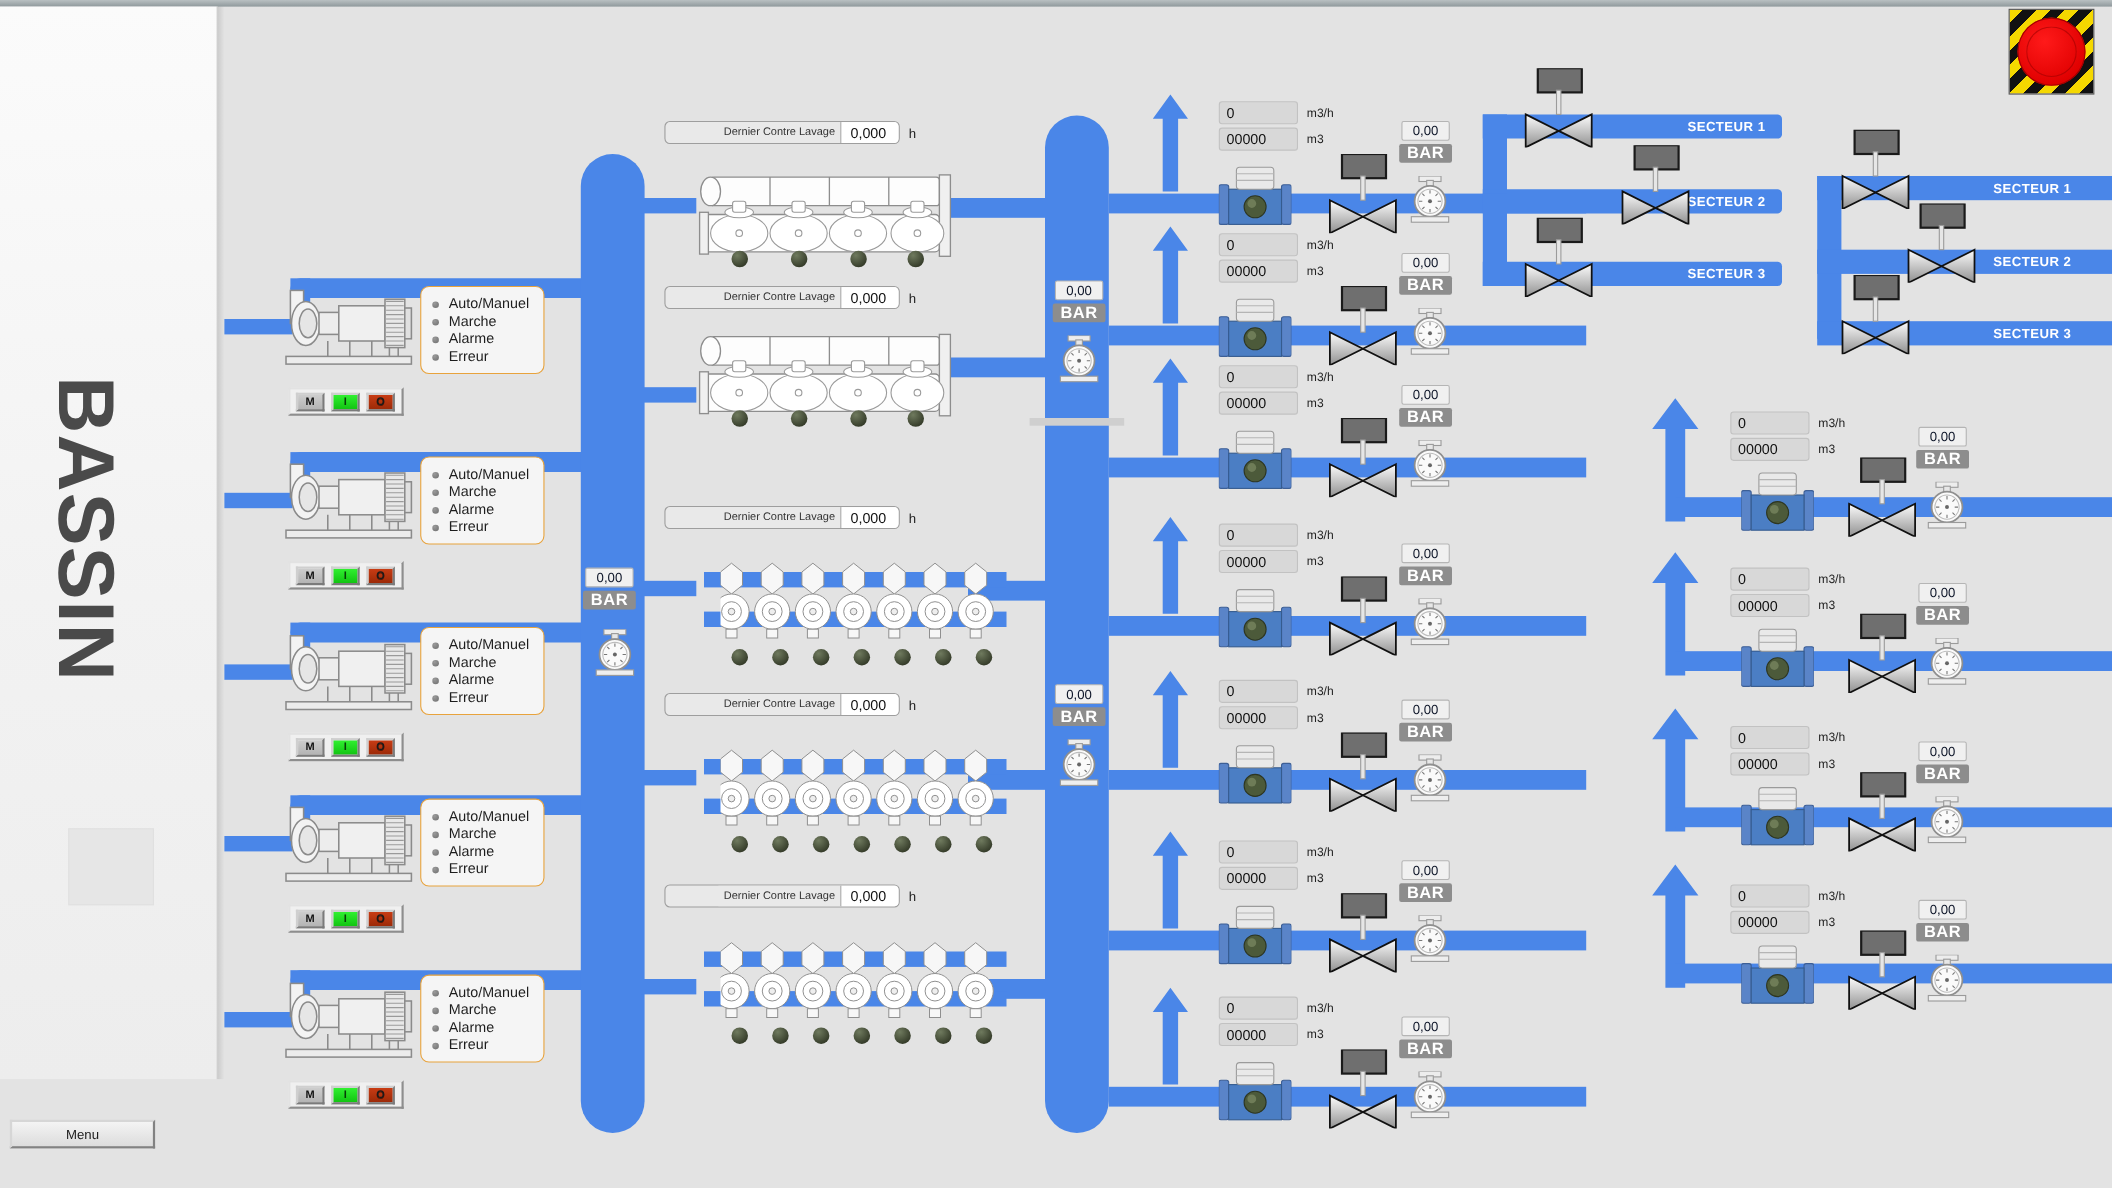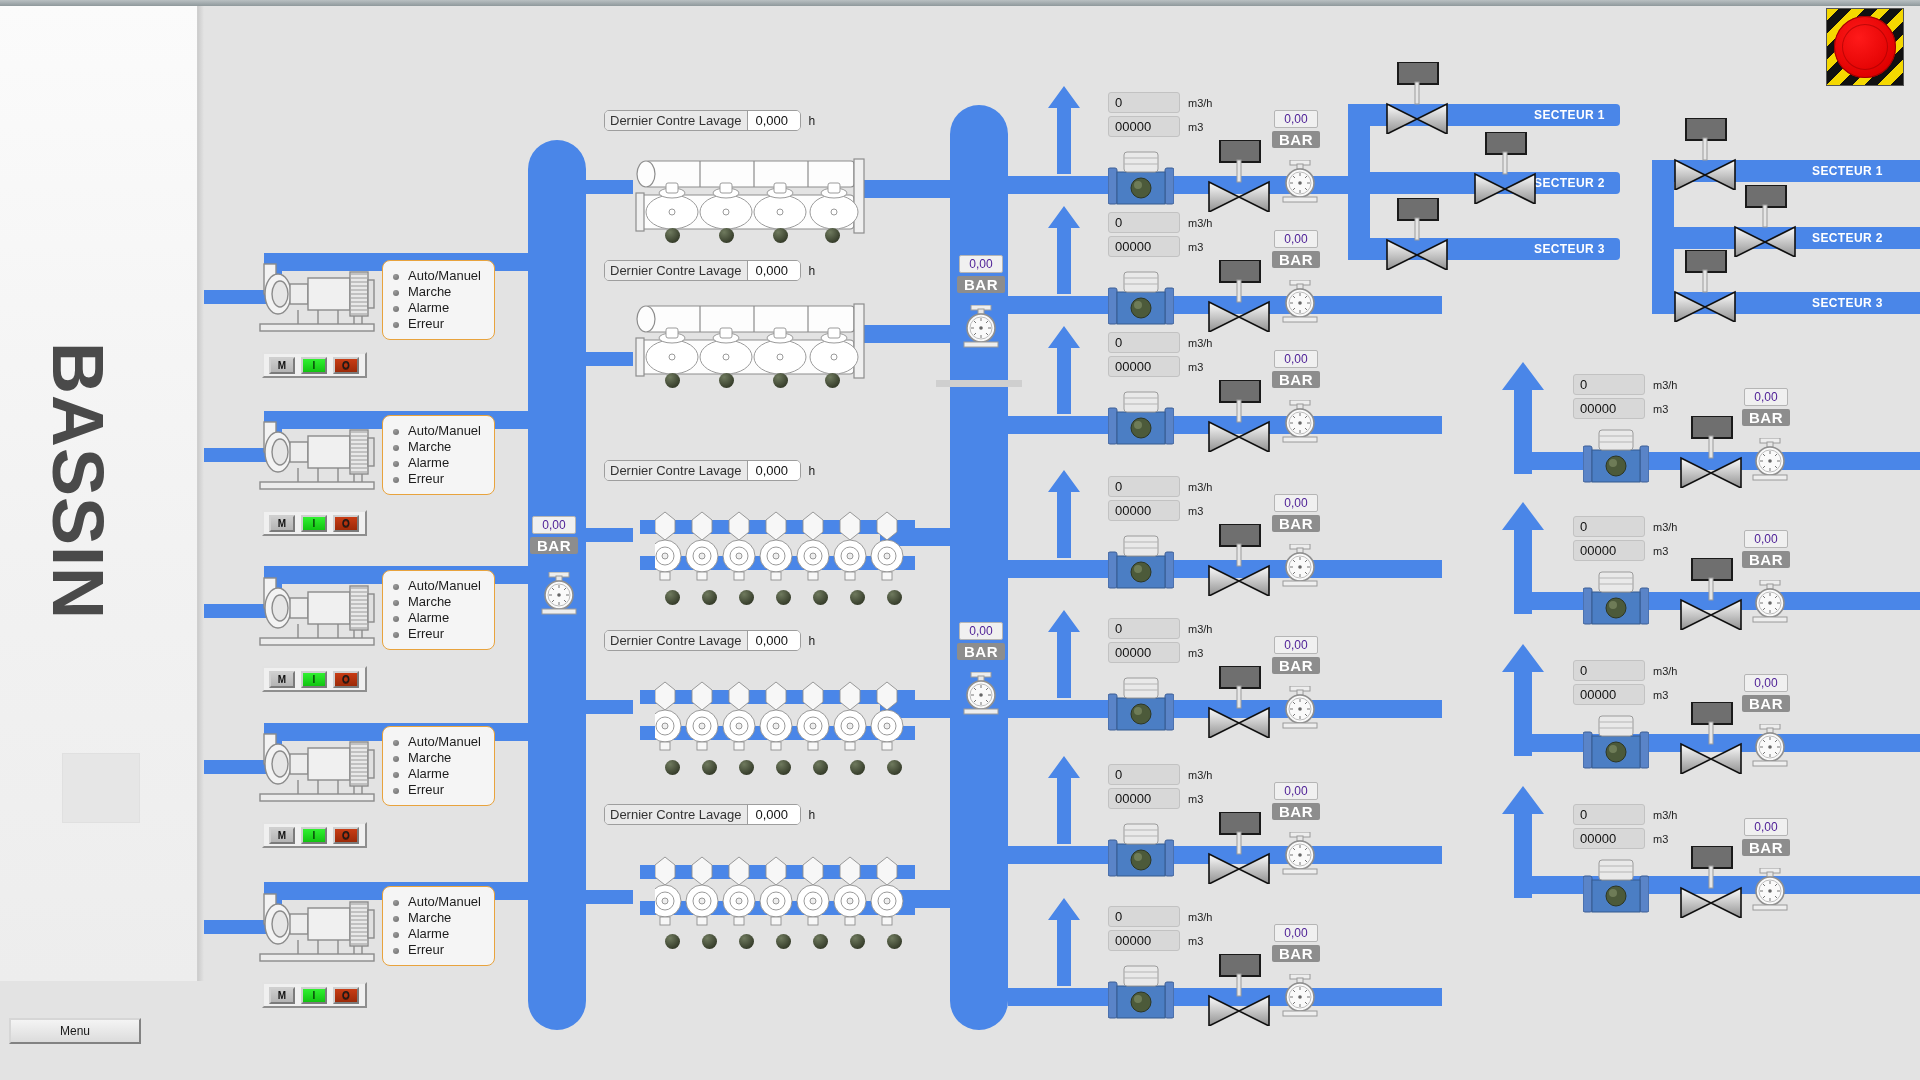--- a/index.html
+++ b/index.html
@@ -106,35 +106,36 @@
   }
 
   
   .bw-row{ position:absolute; display:flex; align-items:center; }
   .bw-box{
     display:flex; align-items:stretch;
     border:1px solid #9e9e9e; border-radius:5px; overflow:hidden;
     background:#e9e9e9;
   }
   .bw-label{
-    font-size:13px; color:#333; padding:2px 5px;
+    font-size:10px; color:#333; padding:2px 5px;
     display:flex;align-items:center; background:#e9e9e9;
     border-right:1px solid #9e9e9e;
+    margin-left:48px;
   }
   .bw-val{
     font-size:13px; color:#111; padding:2px 8px; min-width:52px;
     background:#fff; display:flex;align-items:center;
   }
   .bw-unit{ font-size:12px; color:#222; margin-left:8px; }
 
   
   .bargrp{ position:absolute; display:flex; flex-direction:column; align-items:center; }
   .bar-val{
     background:#f0f0f0; border:1px solid #b5b5b5;
-    font-size:12px; color:#4c1d95; padding:1px 0; width:44px; text-align:center;
+    font-size:12px; color:#0f172a; padding:1px 0; width:44px; text-align:center;
     border-radius:2px;
   }
   .bar-tag{
     margin-top:3px; background:#8d8d8d; color:#fff;
     font-size:15px; font-weight:bold; padding:0px 7px; letter-spacing:.5px;
     border-radius:2px;
   }
 
   
   .flowgrp{ position:absolute; }

